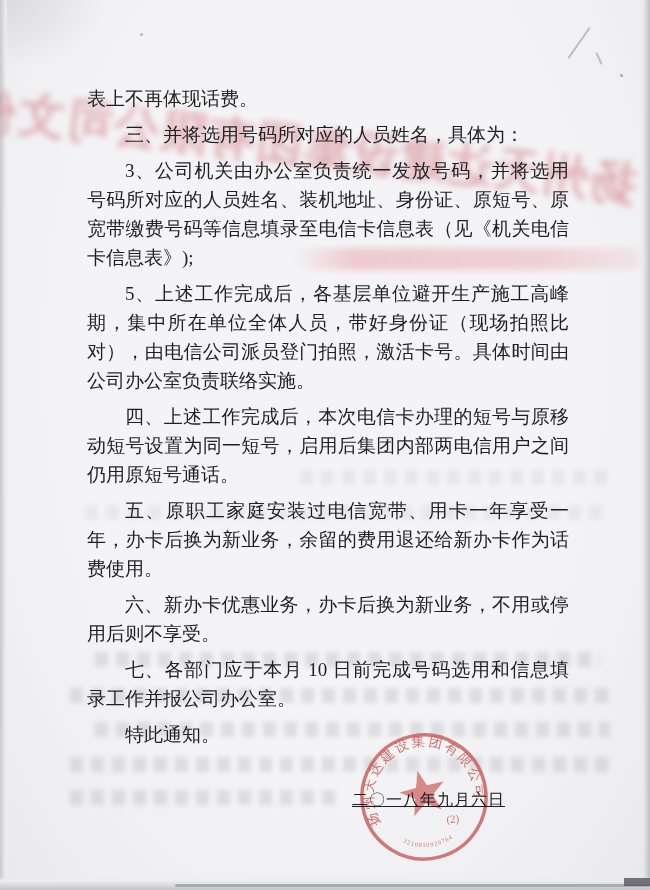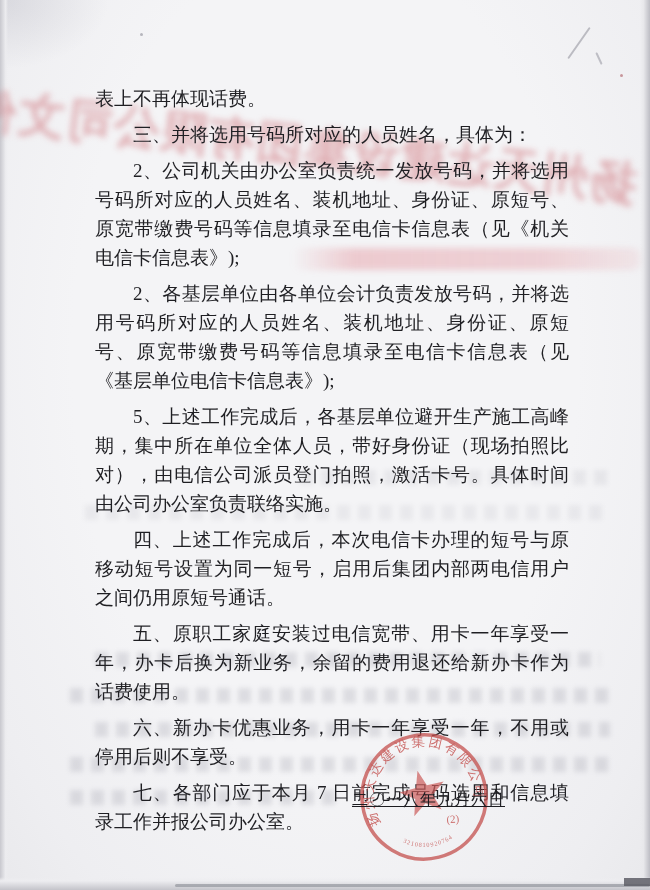--- a/index.html
+++ b/index.html
@@ -38,21 +38,21 @@
 
   
   .ghost { position:absolute; height:15px; filter:blur(2.5px); opacity:.5; z-index:1;
            background:repeating-linear-gradient(90deg,
              rgba(122,122,138,.38) 0px, rgba(122,122,138,.38) 13px,
              rgba(122,122,138,0) 13px, rgba(122,122,138,0) 21px); }
 
   
   .doc-text { position:absolute; left:87px; top:84px; width:482px; z-index:2;
               color:#1f1f23; font-size:19px; line-height:29px; text-align:justify; }
-  .para { margin:0 0 7px 8px; text-indent:2em; }
+  .para { margin:0 0 7px 0; text-indent:2em; }
   .para.no-indent { text-indent:0; }
 
   .date-line { position:absolute; left:352px; top:790px; z-index:4;
                color:#1c1c20; font-size:16px; letter-spacing:1px; white-space:nowrap;text-decoration:underline; }
 
   
   .seal { position:absolute; left:349px; top:722px; width:150px; height:150px; z-index:3;
           transform:rotate(-14deg); opacity:.88; }
   .seal text { fill:#c4504e; }
 
@@ -79,27 +79,27 @@
   <div class="ghost" style="left:95px;  top:652px; width:505px;"></div>
   <div class="ghost" style="left:70px;  top:688px; width:540px;"></div>
   <div class="ghost" style="left:95px;  top:722px; width:515px;"></div>
   <div class="ghost" style="left:70px;  top:757px; width:545px;"></div>
   <div class="ghost" style="left:70px;  top:790px; width:270px;"></div>
 
   <div class="doc-text">
 
   <p class="para no-indent">表上不再体现话费。</p>
       <p class="para">三、并将选用号码所对应的人员姓名，具体为：</p>
-      <p class="para">2、公司机关由办公室负责统一发放号码，并将选用号码所对应的人员姓名、装机地址、身份证、原短号、原宽带缴费号码等信息填录至电信卡信息表（见《机关电信卡信息表》);</p>
-      <p class="para">2、各基层单位由各单位会计负责发放号码，并将选用号码所对应的人员姓名、装机地址、身份证、原短号、原宽带缴费号码等信息填录至电信卡信息表（见《基层单位电信卡信息表》);</p>
+      <p class="para">3、公司机关由办公室负责统一发放号码，并将选用号码所对应的人员姓名、装机地址、身份证、原短号、原宽带缴费号码等信息填录至电信卡信息表（见《机关电信卡信息表》);</p>
       <p class="para">5、上述工作完成后，各基层单位避开生产施工高峰期，集中所在单位全体人员，带好身份证（现场拍照比对），由电信公司派员登门拍照，激活卡号。具体时间由公司办公室负责联络实施。</p>
       <p class="para">四、上述工作完成后，本次电信卡办理的短号与原移动短号设置为同一短号，启用后集团内部两电信用户之间仍用原短号通话。</p>
       <p class="para">五、原职工家庭安装过电信宽带、用卡一年享受一年，办卡后换为新业务，余留的费用退还给新办卡作为话费使用。</p>
-      <p class="para">六、新办卡优惠业务，用卡一年享受一年，不用或停用后则不享受。</p>
-      <p class="para">七、各部门应于本月 7 日前完成号码选用和信息填录工作并报公司办公室。</p>
+      <p class="para">六、新办卡优惠业务，办卡后换为新业务，不用或停用后则不享受。</p>
+      <p class="para">七、各部门应于本月 10 日前完成号码选用和信息填录工作并报公司办公室。</p>
+      <p class="para">特此通知。</p>
     </div>
 
   <svg class="seal" viewBox="0 0 150 150">
     <circle cx="75" cy="75" r="62" fill="none" stroke="#c4504e" stroke-width="3.5" opacity=".85"></circle>
     <polygon points="75,48 80.6,64.3 97.8,64.6 84,74.9 89.1,91.4 75,81.5 60.9,91.4 66,74.9 52.2,64.6 69.4,64.3" fill="#cc5d5b" opacity=".8"></polygon>
     <defs>
       <path id="sealArcTop" d="M 27.1 92.4 A 51 51 0 1 1 122.9 92.4" fill="none"></path>
       <path id="sealArcBottom" d="M 34 103.7 A 50 50 0 0 0 116 103.7" fill="none"></path>
     </defs>
     <text font-size="13.5" letter-spacing="2.5" opacity=".9">

